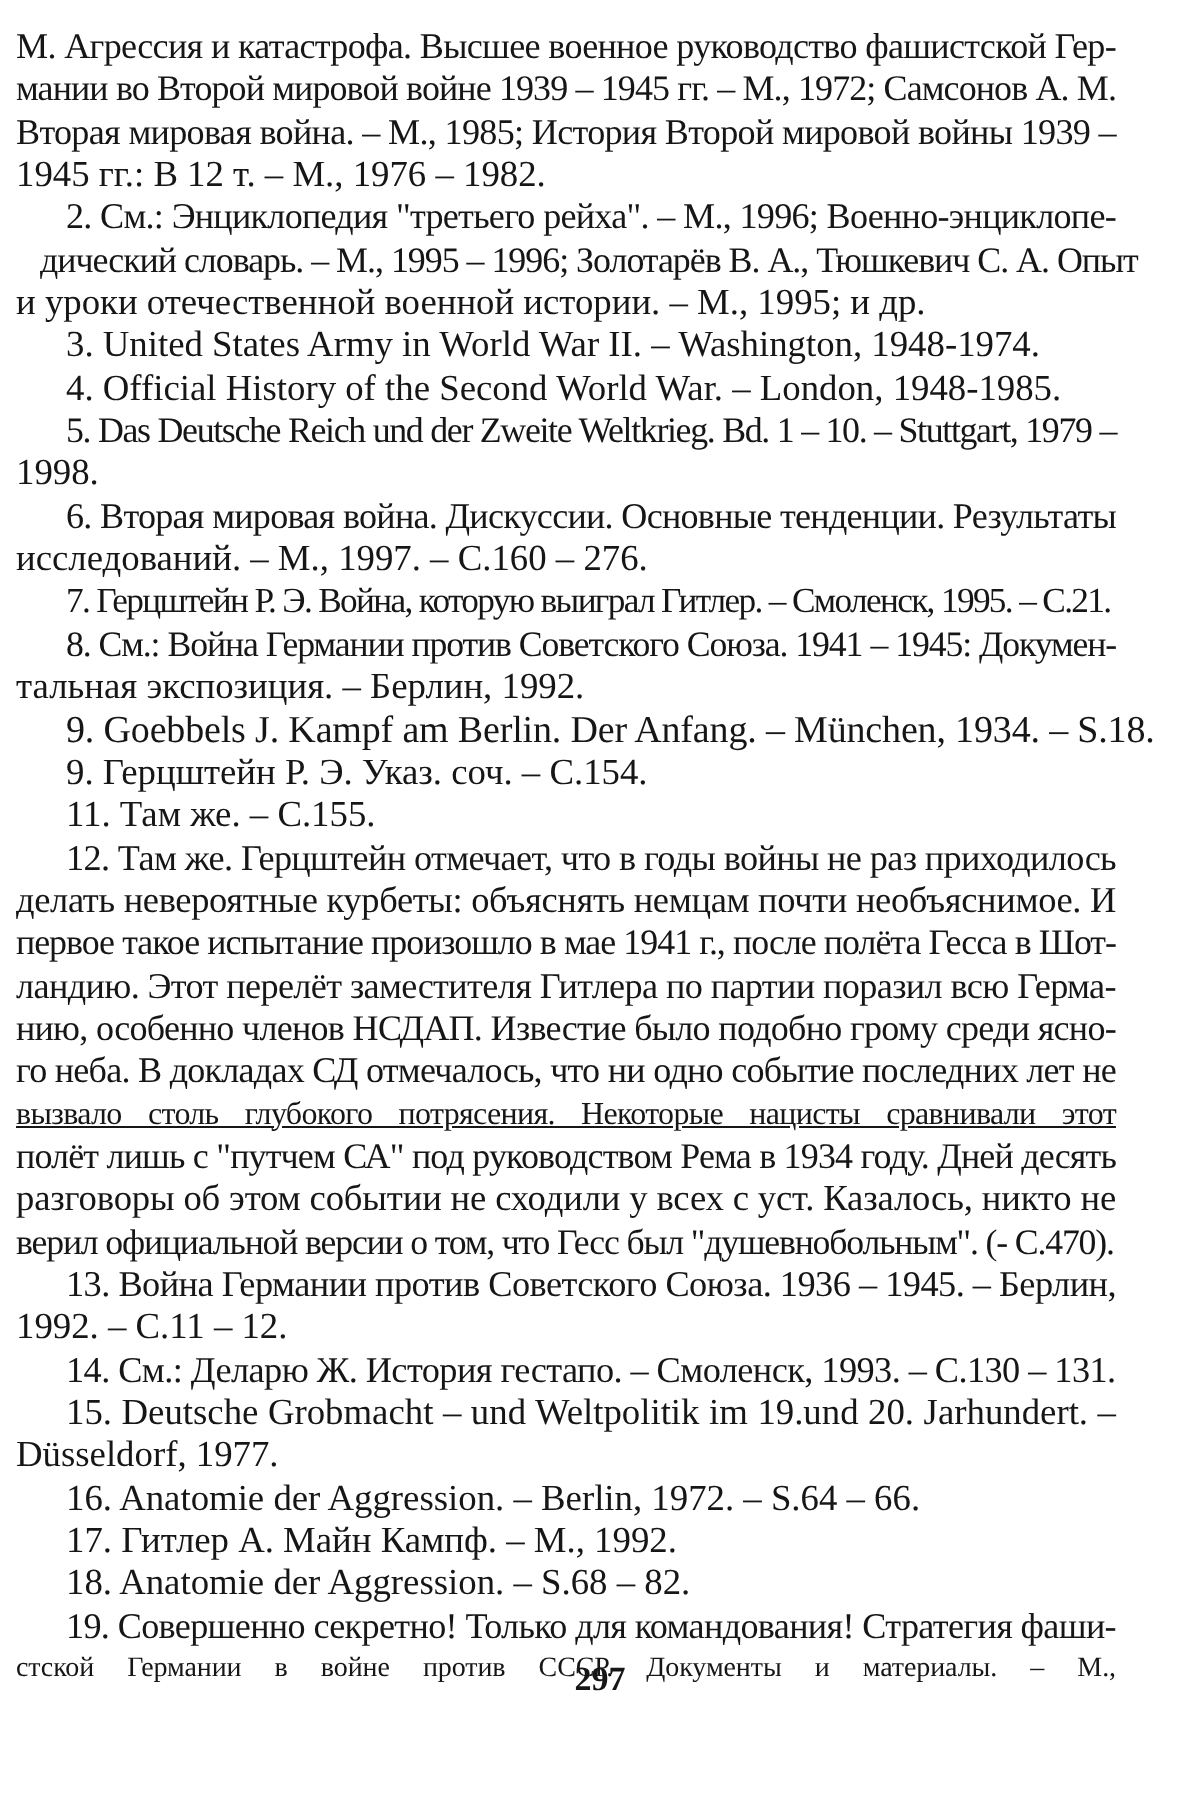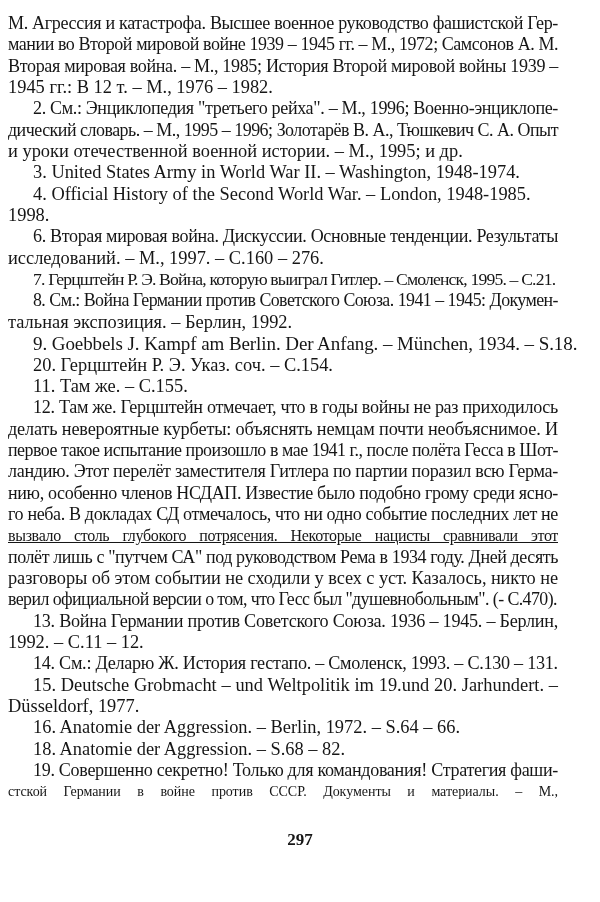--- a/index.html
+++ b/index.html
@@ -50,47 +50,49 @@
   </style>
 </head>
 <body>
 
 <div class="page" id="footnotes">
     <span class="line" style="letter-spacing: -0.350071px; font-size: 18.0624px;">М. Агрессия и катастрофа. Высшее военное руководство фашистской Гер-</span>
     <span class="line" style="letter-spacing: -0.45247px; font-size: 17.9981px;">мании во Второй мировой войне 1939 – 1945 гг. – М., 1972; Самсонов А. М.</span>
     <span class="line" style="letter-spacing: -0.350071px; font-size: 18.0739px;">Вторая мировая война. – М., 1985; История Второй мировой войны 1939 –</span>
     <span class="line last">1945 гг.: В 12 т. – М., 1976 – 1982.</span>
     <span class="line indent" style="letter-spacing: -0.3684px; font-size: 18.0798px;">2. См.: Энциклопедия "третьего рейха". – М., 1996; Военно-энциклопе-</span>
-    <span class="line" style="letter-spacing: -0.505008px; font-size: 17.9532px;">дический словарь. – М., 1995 – 1996; Золотарёв В. А., Тюшкевич С. А. Опыт</span>
+    <span class="line" style="letter-spacing: -0.505008px; font-size: 17.9532px; margin-left: 12px;">дический словарь. – М., 1995 – 1996; Золотарёв В. А., Тюшкевич С. А. Опыт</span>
     <span class="line last">и уроки отечественной военной истории. – М., 1995; и др.</span>
     <span class="line indent last">3. United States Army in World War II. – Washington, 1948-1974.</span>
     <span class="line indent last">4. Official History of the Second World War. – London, 1948-1985.</span>
+    <span class="line indent" style="letter-spacing: -0.676244px; font-size: 17.9465px;">5. Das Deutsche Reich und der Zweite Weltkrieg. Bd. 1 – 10. – Stuttgart, 1979 –</span>
     <span class="line last">1998.</span>
     <span class="line indent" style="letter-spacing: -0.36604px; font-size: 18.0577px;">6. Вторая мировая война. Дискуссии. Основные тенденции. Результаты</span>
     <span class="line last">исследований. – М., 1997. – С.160 – 276.</span>
     <span class="line indent last" style="letter-spacing: -0.831034px; font-size: 17.6574px;">7. Герцштейн Р. Э. Война, которую выиграл Гитлер. – Смоленск, 1995. – С.21.</span>
     <span class="line indent" style="letter-spacing: -0.560466px; font-size: 17.8749px;">8. См.: Война Германии против Советского Союза. 1941 – 1945: Докумен-</span>
     <span class="line last">тальная экспозиция. – Берлин, 1992.</span>
     <span class="line indent last" style="letter-spacing: -0.0815548px; font-size: 19px;">9. Goebbels J. Kampf am Berlin. Der Anfang. – München, 1934. – S.18.</span>
-    <span class="line indent last">20. Герцштейн Р. Э. Указ. соч. – С.154.</span>
+    <span class="line indent last">9. Герцштейн Р. Э. Указ. соч. – С.154.</span>
     <span class="line indent last">11. Там же. – С.155.</span>
     <span class="line indent" style="letter-spacing: -0.318406px; font-size: 18.1206px;">12. Там же. Герцштейн отмечает, что в годы войны не раз приходилось</span>
     <span class="line" style="letter-spacing: -0.16365px; font-size: 18.2466px;">делать невероятные курбеты: объяснять немцам почти необъяснимое. И</span>
     <span class="line" style="letter-spacing: -0.503578px; font-size: 17.9547px;">первое такое испытание произошло в мае 1941 г., после полёта Гесса в Шот-</span>
     <span class="line" style="letter-spacing: -0.313868px; font-size: 18.1134px;">ландию. Этот перелёт заместителя Гитлера по партии поразил всю Герма-</span>
     <span class="line" style="letter-spacing: -0.362588px; font-size: 18.0362px;">нию, особенно членов НСДАП. Известие было подобно грому среди ясно-</span>
     <span class="line" style="letter-spacing: -0.384323px; font-size: 18.0603px;">го неба. В докладах СД отмечалось, что ни одно событие последних лет не</span>
     <span class="line" style="letter-spacing: -0.335372px; font-size: 16px; text-decoration: underline;">вызвало столь глубокого потрясения. Некоторые нацисты сравнивали этот</span>
     <span class="line" style="letter-spacing: -0.42229px; font-size: 18.0181px;">полёт лишь с "путчем СА" под руководством Рема в 1934 году. Дней десять</span>
     <span class="line" style="letter-spacing: -0.07939px; font-size: 18.337px;">разговоры об этом событии не сходили у всех с уст. Казалось, никто не</span>
     <span class="line last" style="letter-spacing: -0.57989px; font-size: 17.8641px;">верил официальной версии о том, что Гесс был "душевнобольным". (- С.470).</span>
     <span class="line indent" style="letter-spacing: -0.266049px; font-size: 18.1648px;">13. Война Германии против Советского Союза. 1936 – 1945. – Берлин,</span>
     <span class="line last">1992. – С.11 – 12.</span>
     <span class="line indent last" style="letter-spacing: -0.28539px; font-size: 18.1643px;">14. См.: Деларю Ж. История гестапо. – Смоленск, 1993. – С.130 – 131.</span>
     <span class="line indent">15. Deutsche Grobmacht – und Weltpolitik im 19.und 20. Jarhundert. –</span>
     <span class="line last">Düsseldorf, 1977.</span>
     <span class="line indent last">16. Anatomie der Aggression. – Berlin, 1972. – S.64 – 66.</span>
+    <span class="line indent last">17. Гитлер А. Майн Кампф. – М., 1992.</span>
     <span class="line indent last">18. Anatomie der Aggression. – S.68 – 82.</span>
     <span class="line indent" style="letter-spacing: -0.33023px; font-size: 18.0862px;">19. Совершенно секретно! Только для командования! Стратегия фаши-</span>
     <span class="line" style="letter-spacing: -0.0450008px; font-size: 14px;">стской Германии в войне против СССР. Документы и материалы. – М.,</span>
   </div>
 
 <div class="page-number">297</div>
 
 </body></html>

